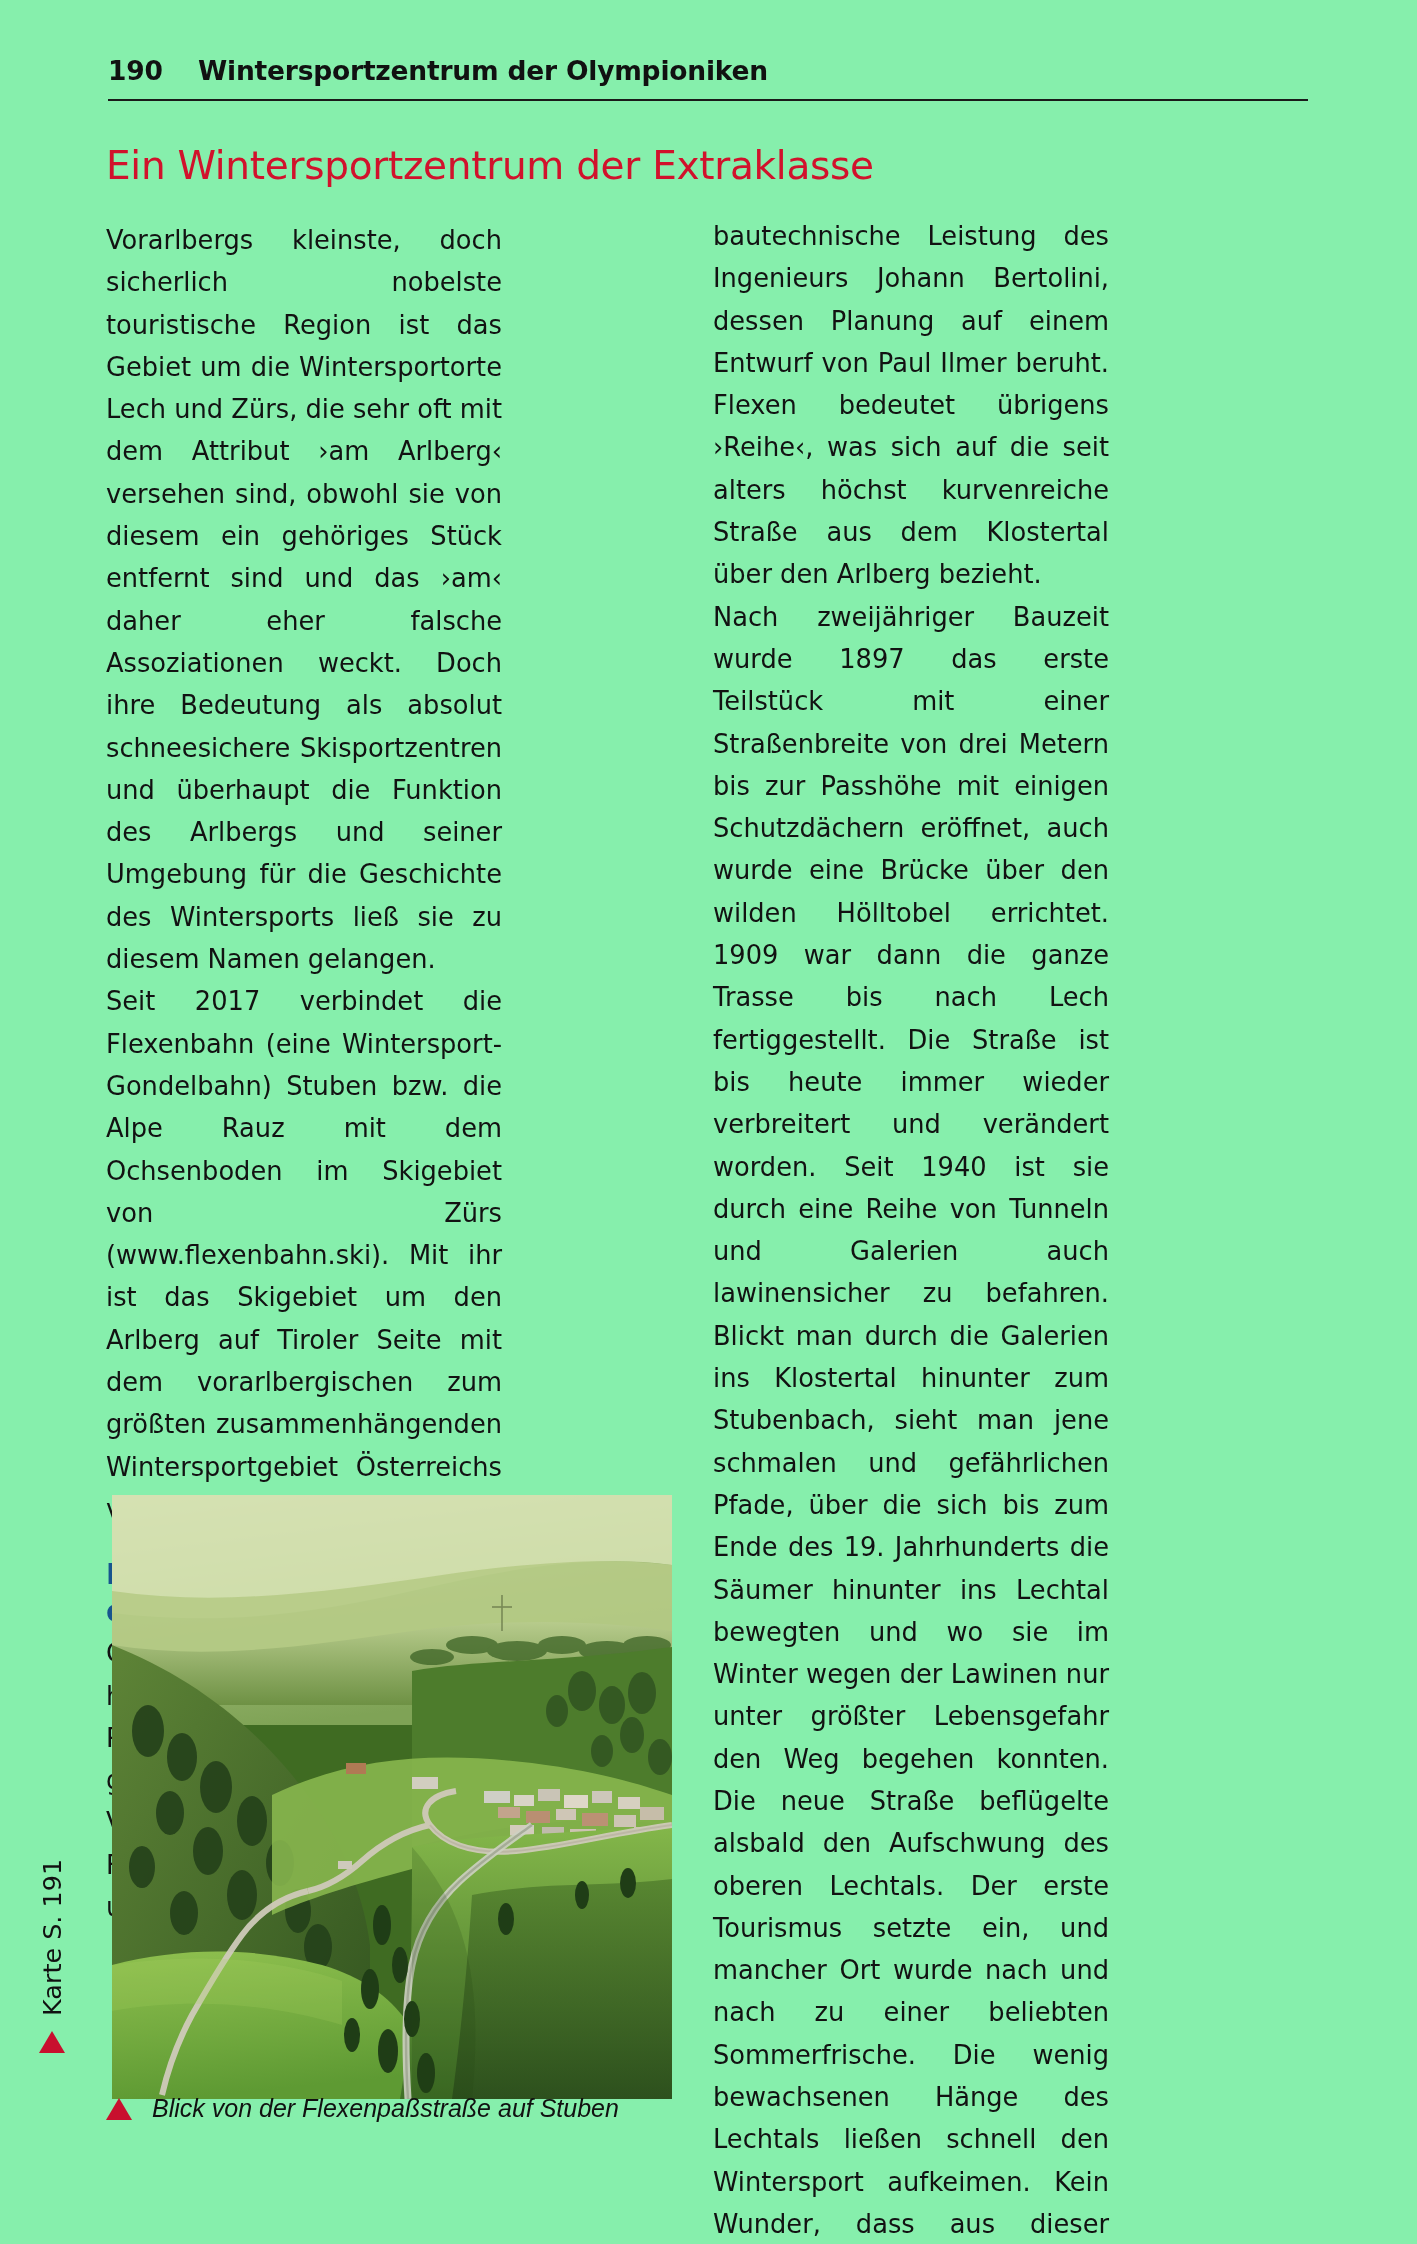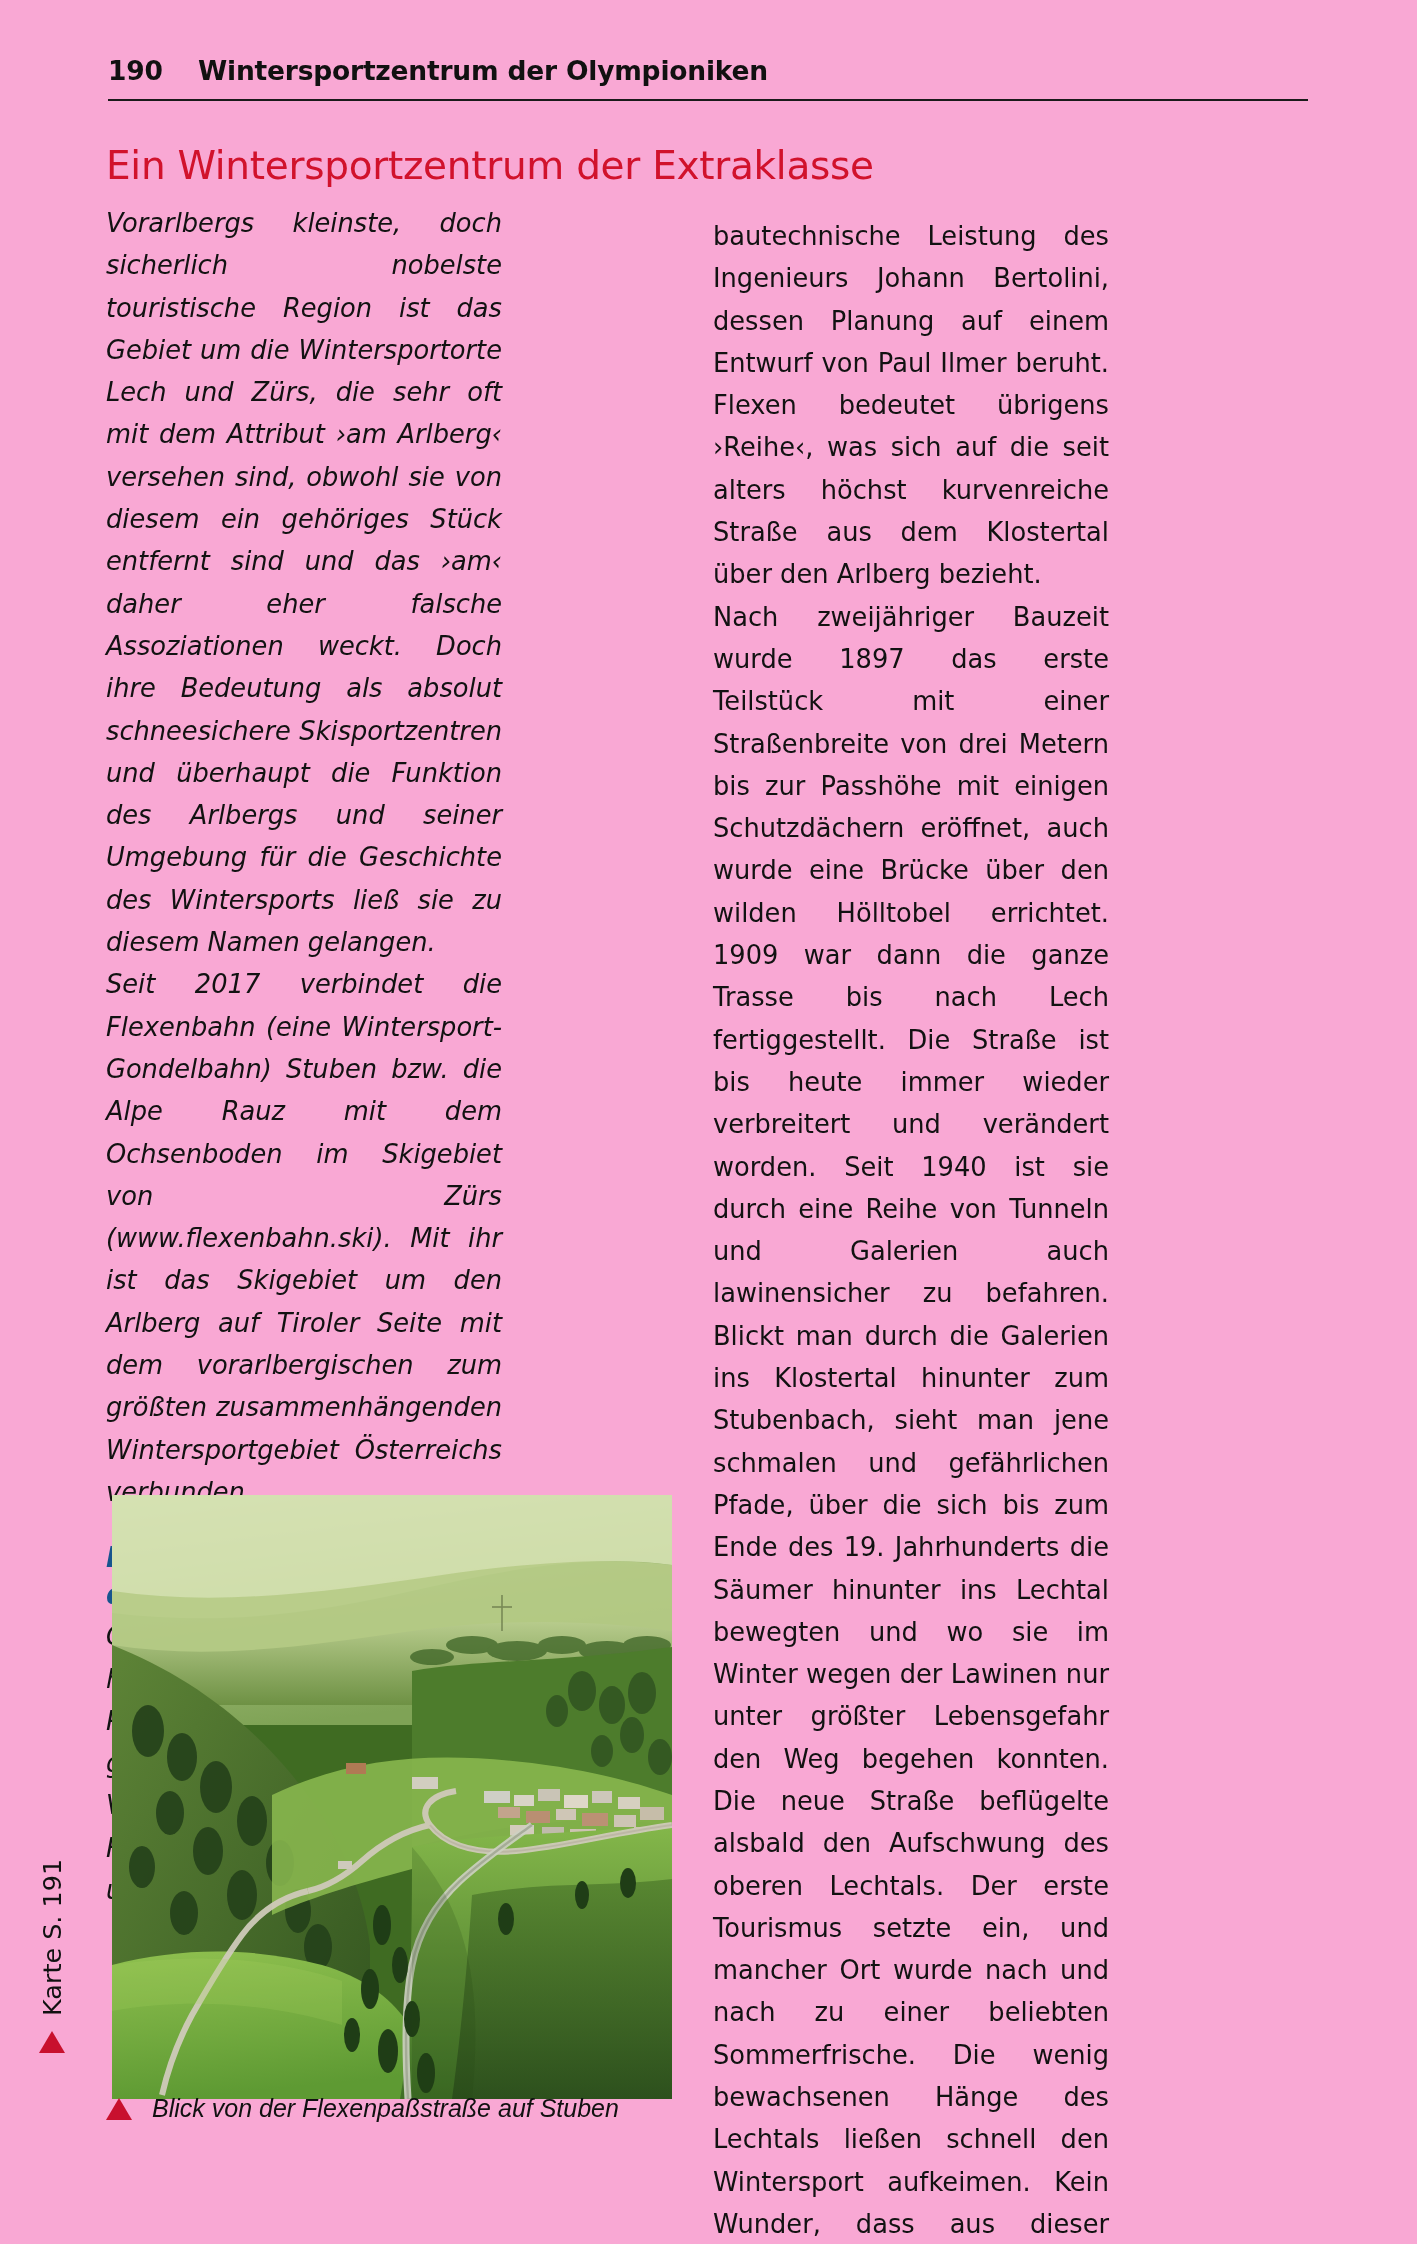--- a/index.html
+++ b/index.html
@@ -11,21 +11,21 @@
     width: 1417px;
     height: 2244px;
     font-family: "DejaVu Sans", "Liberation Sans", sans-serif;
     position: relative;
     overflow: hidden;
   }
 
   .page {
     position: absolute;
     inset: 0;
-    background: #f9a8d4;
+    background: #86efac;
   }
 
   
   .running-head {
     position: absolute;
     left: 108px;
     top: 55px;
     width: 1202px;
     display: flex;
     align-items: baseline;
@@ -85,21 +85,21 @@
 
   
   .col {
     position: absolute;
     font-size: 25.7px;
     line-height: 42.3px;
     color: #121212;
     text-align: justify;
     hyphens: manual;
   }
-  .col-left  { left: 106px; top: 202px; width: 396px; font-style: italic; }
+  .col-left  { left: 106px; top: 219px; width: 396px; }
   .col-right { left: 713px; top: 215px; width: 396px; }
 
   .col p { margin: 0; }
 
   .subhead {
     color: #17548e;
     font-weight: bold;
     font-size: 28px;
     line-height: 37px;
     margin: 26px 0 2px 0;

